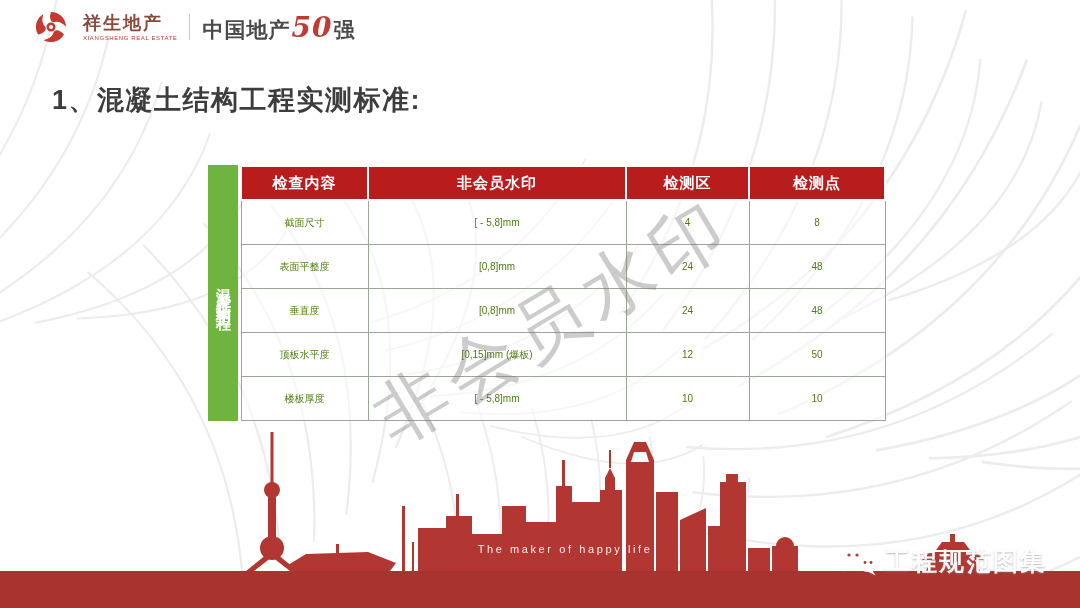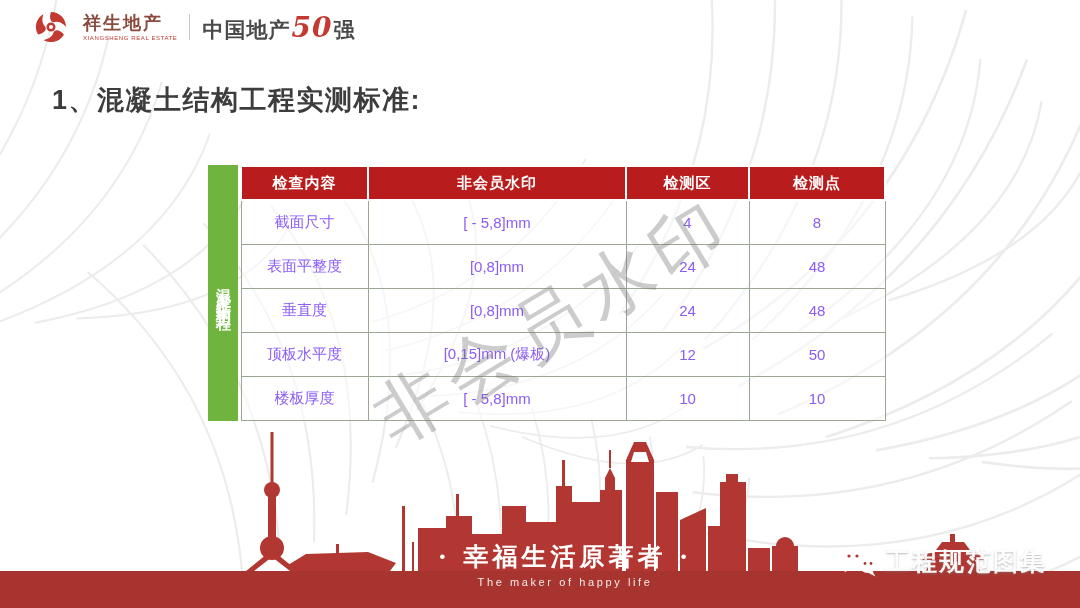--- a/index.html
+++ b/index.html
@@ -22,36 +22,36 @@
   
   .table-wrap{position:absolute;left:208px;top:165px;display:flex;z-index:10;}
   .group-band{width:30px;height:256px;background:#6fb43e;margin-right:2px;display:flex;align-items:center;justify-content:center;}
   .group-label{writing-mode:vertical-lr;text-orientation:upright;color:#ffffff;font-size:15px;font--weight:bold;font-weight:bold;letter-spacing:5px;}
   table.spec{border-collapse:collapse;table-layout:fixed;width:644px;}
   table.spec th{
     background:#b91c1c;color:#ffffff;font-size:15px;font-weight:bold;height:30px;
     border:2px solid #ffffff;letter-spacing:1px;
   }
   table.spec td{
-    height:36px;font-size:15px;color:#8b5cf6;text-align:center;
+    height:36px;font-size:10px;color:#4d7c0f;text-align:center;
     border:1px solid #9ba694;background:rgba(255,255,255,0.55);
   }
   
   .watermark{
     position:absolute;left:318px;top:262px;width:470px;height:120px;
     display:flex;align-items:center;justify-content:center;
     transform:rotate(-31deg);font-size:72px;font-weight:500;letter-spacing:8px;
     color:rgba(120,120,120,0.38);z-index:20;pointer-events:none;white-space:nowrap;
   }
   
   .skyline{position:absolute;left:0;top:428px;width:1080px;height:180px;z-index:1;}
   .slogan-block{position:absolute;left:565px;top:540px;transform:translateX(-50%);text-align:center;z-index:25;}
   .slogan{font-family:"DejaVu Serif",serif;font-size:25px;font-weight:bold;color:#ffffff;letter-spacing:4px;white-space:nowrap;}
   .slogan-en{font-size:11px;color:rgba(255,255,255,0.9);letter-spacing:2.6px;margin-top:3px;}
-  .badge{position:absolute;left:840px;top:545px;display:flex;align-items:flex-end;gap:7px;z-index:25;}
+  .badge{position:absolute;left:840px;top:545px;display:flex;align-items:flex-start;gap:7px;z-index:25;}
   .badge-label{
     font-size:25px;font-weight:bold;color:rgba(255,255,255,0.95);letter-spacing:2px;
     text-shadow:0 1px 2px rgba(130,130,130,0.55);white-space:nowrap;
   }
 </style>
 </head>
 <body>
 
 <svg class="bg-pattern" viewBox="0 0 1080 608" aria-hidden="true">
   <defs>
@@ -209,21 +209,20 @@
     <polygon points="936,122 942,114 964,114 970,122"></polygon>
     <rect x="950" y="106" width="5" height="8"></rect>
   </g>
 
   <polygon points="634,24 646,24 649,34 631,34" fill="#ffffff"></polygon>
 
   <rect x="0" y="143" width="1080" height="37" fill="#a83430"></rect>
 </svg>
 
 <div class="slogan-block">
-  <div class="slogan">· 幸福生活原著者 ·</div>
   <div class="slogan-en">The maker of happy life</div>
 </div>
 
 <div class="badge">
   <svg width="38" height="32" viewBox="0 0 38 32">
     <g fill="#ffffff" opacity="0.95">
       <ellipse cx="13" cy="12" rx="12" ry="10"></ellipse>
       <polygon points="6,20 4.5,26.5 12,21.5"></polygon>
       <ellipse cx="28" cy="19" rx="9" ry="8"></ellipse>
       <polygon points="32.5,25.5 35.5,30.5 27.5,26.5"></polygon>

